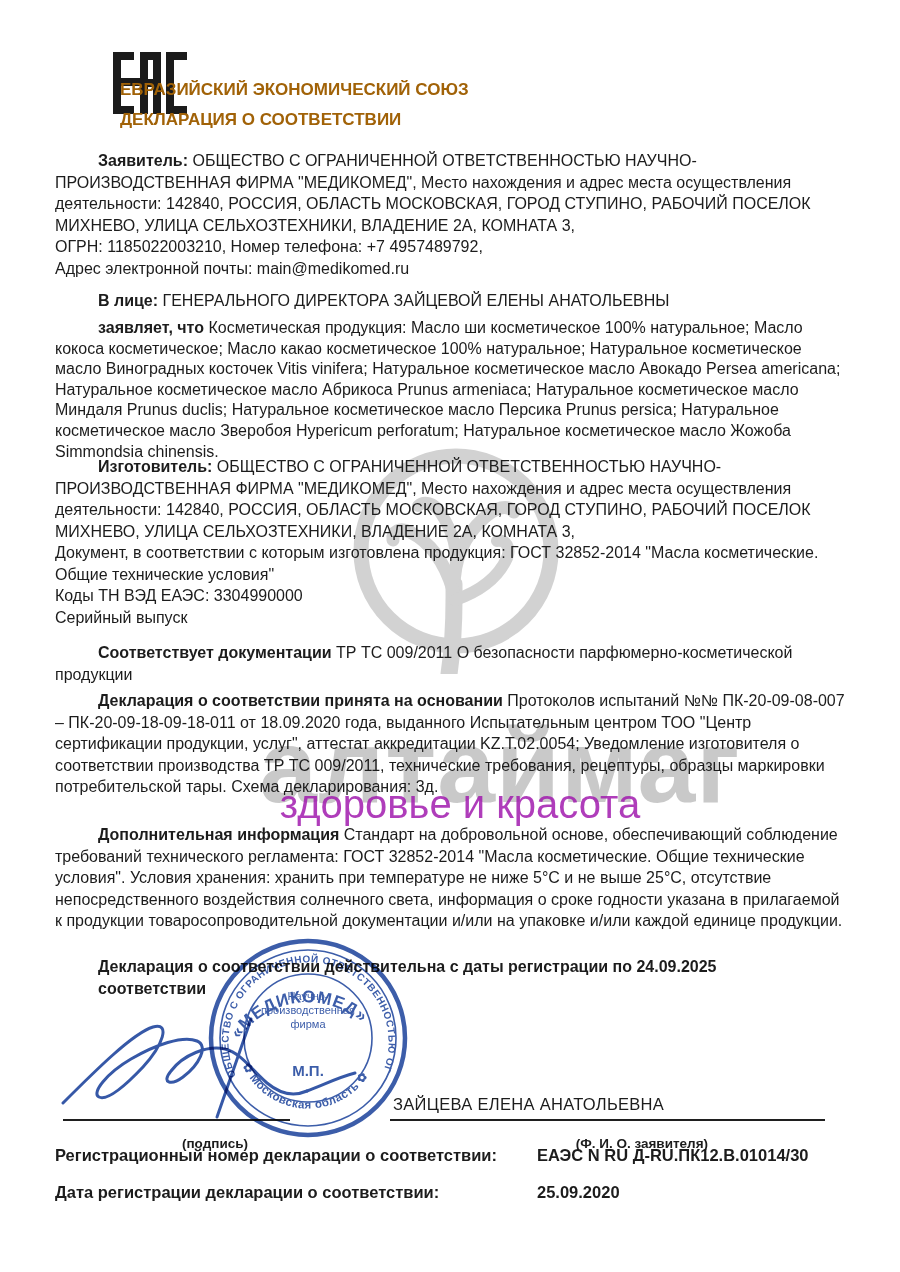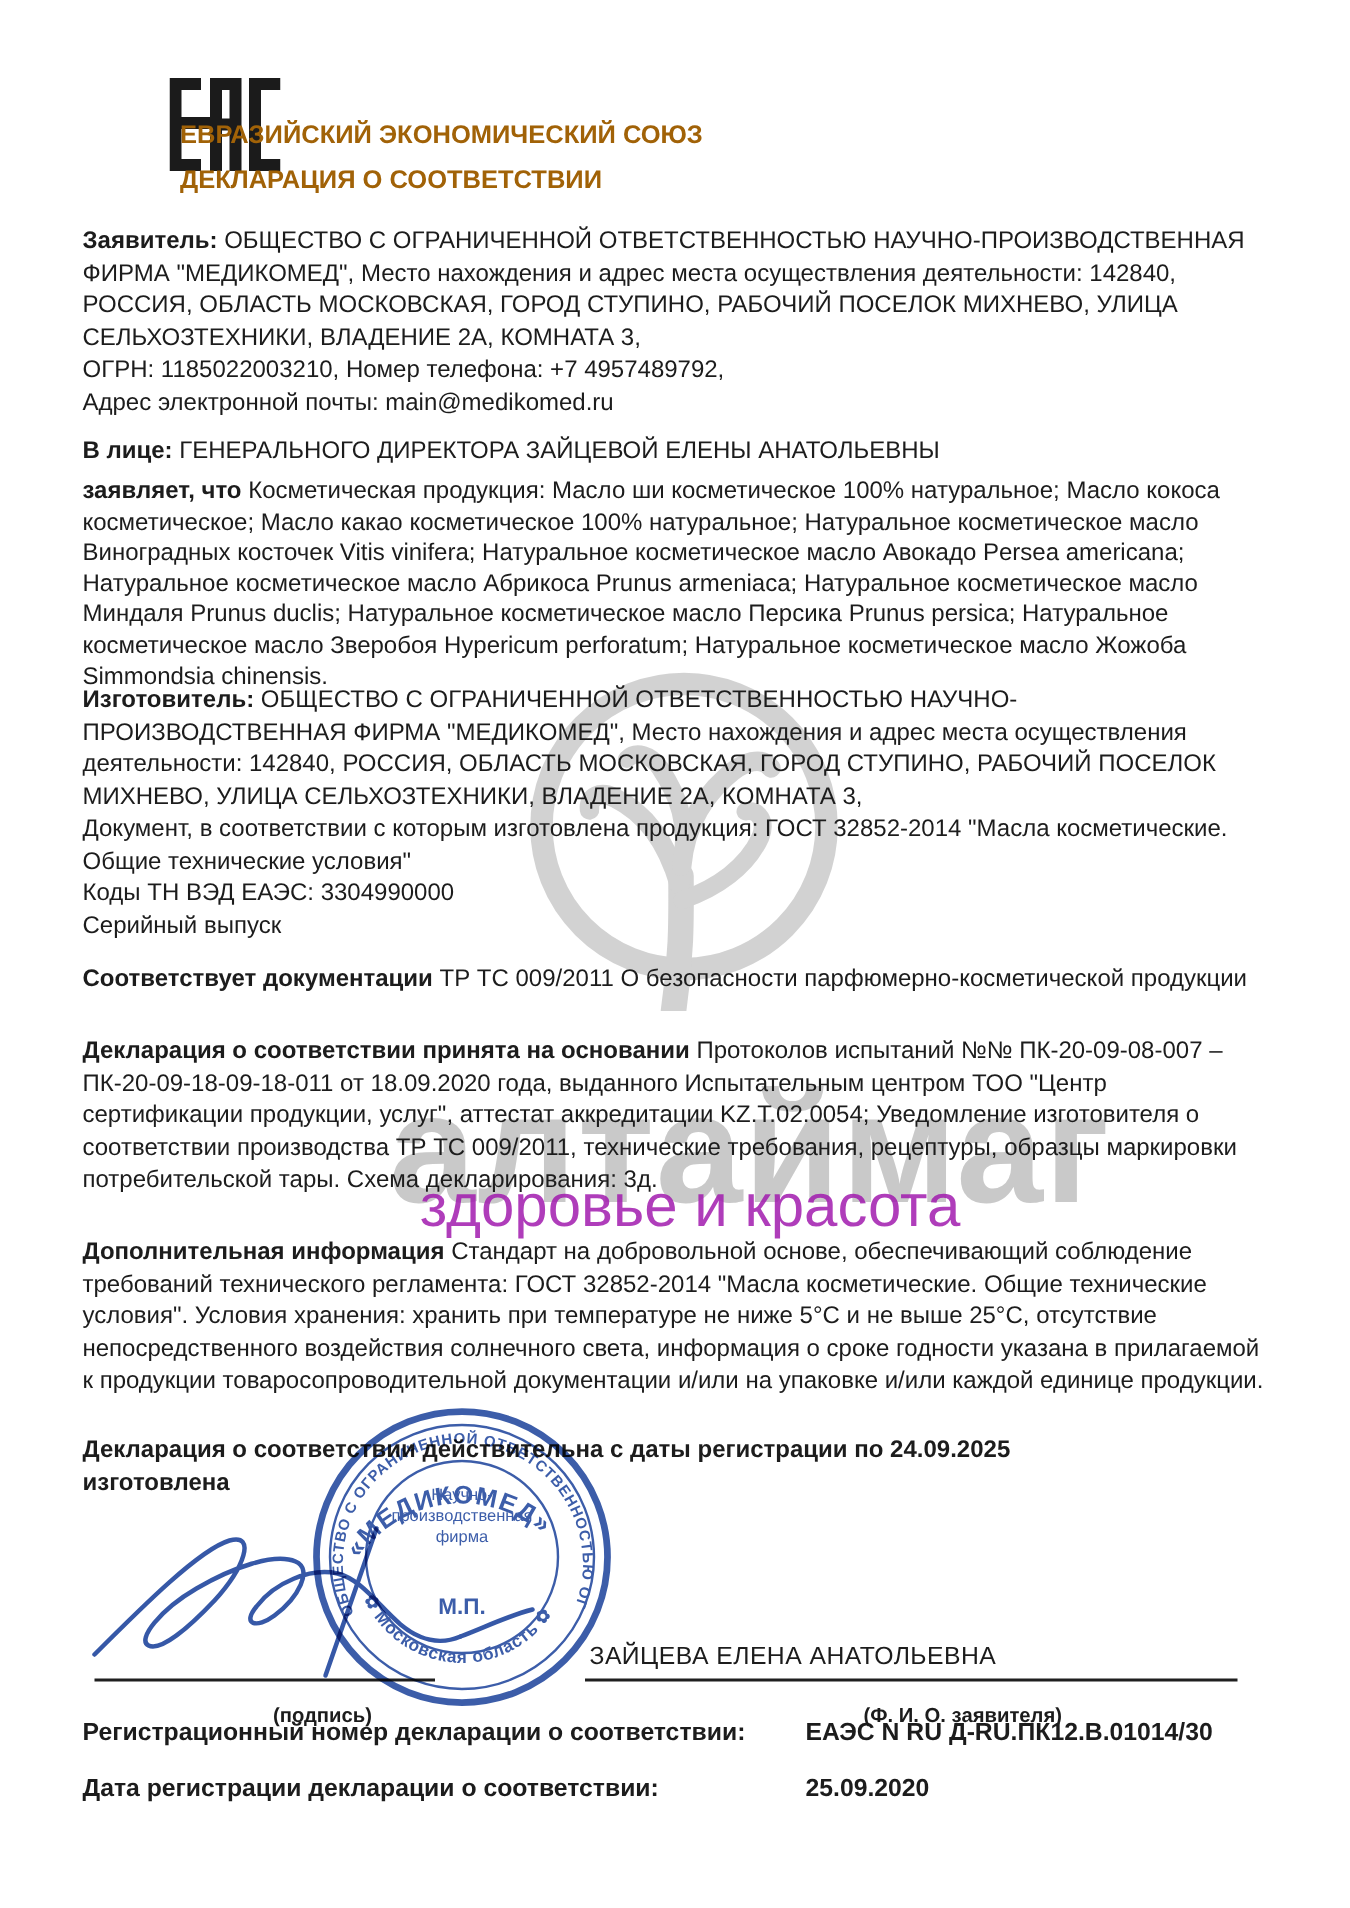--- a/index.html
+++ b/index.html
@@ -18,21 +18,21 @@
   .t1{top:80px;} .t2{top:110px;}
   .para{left:55px;width:792px;font-size:16px;line-height:21.5px;text-align:left;}
   .p-applicant{top:150px;}
   .p-person{top:290px;}
   .p-declares{top:318px;line-height:20.6px;}
   .p-manufacturer{top:456px;}
   .p-complies{top:642px;}
   .p-basis{top:690px;}
   .p-extra{top:824px;}
   .p-valid{top:956px;width:740px;}
-  b{font-weight:bold;}
+  b{font-weight:bold;margin-left:43px;}
   
   .sig-line{position:absolute;z-index:1;border-top:2px solid #1f1f1f;height:0;}
   .line-left{left:63px;top:1119px;width:227px;}
   .line-right{left:390px;top:1119px;width:435px;}
   .sig-name{left:393px;top:1095px;font-size:16.5px;letter-spacing:.3px;}
   .lbl{font-size:13.5px;font-weight:bold;text-align:right;margin-top:12px;}
   .lbl-sign{left:108px;top:1124px;width:140px;}
   .lbl-fio{left:478px;top:1124px;width:230px;}
   
   .reg-label{left:55px;width:480px;font-size:16.5px;font-weight:bold;}
@@ -70,21 +70,21 @@
   <div class="c title t1">ЕВРАЗИЙСКИЙ ЭКОНОМИЧЕСКИЙ СОЮЗ</div>
   <div class="c title t2">ДЕКЛАРАЦИЯ О СООТВЕТСТВИИ</div>
 
   <div class="c para p-applicant"><b>Заявитель: </b><span>ОБЩЕСТВО С ОГРАНИЧЕННОЙ ОТВЕТСТВЕННОСТЬЮ НАУЧНО-ПРОИЗВОДСТВЕННАЯ ФИРМА "МЕДИКОМЕД", Место нахождения и адрес места осуществления деятельности: 142840, РОССИЯ, ОБЛАСТЬ МОСКОВСКАЯ, ГОРОД СТУПИНО, РАБОЧИЙ ПОСЕЛОК МИХНЕВО, УЛИЦА СЕЛЬХОЗТЕХНИКИ, ВЛАДЕНИЕ 2А, КОМНАТА 3,</span><br><span>ОГРН: 1185022003210, Номер телефона: +7 4957489792,</span><br><span>Адрес электронной почты: main@medikomed.ru</span></div>
   <div class="c para p-person"><b>В лице: </b><span>ГЕНЕРАЛЬНОГО ДИРЕКТОРА  ЗАЙЦЕВОЙ  ЕЛЕНЫ  АНАТОЛЬЕВНЫ</span></div>
   <div class="c para p-declares"><b>заявляет, что </b><span>Косметическая продукция: Масло ши косметическое 100% натуральное; Масло кокоса косметическое; Масло какао косметическое 100% натуральное; Натуральное косметическое масло Виноградных косточек Vitis vinifera; Натуральное косметическое масло Авокадо Persea americana; Натуральное косметическое масло Абрикоса Prunus armeniaca; Натуральное косметическое масло Миндаля Prunus duclis; Натуральное косметическое масло Персика Prunus persica; Натуральное косметическое масло Зверобоя Hypericum perforatum; Натуральное косметическое масло Жожоба Simmondsia chinensis.</span></div>
   <div class="c para p-manufacturer"><b>Изготовитель: </b><span>ОБЩЕСТВО С ОГРАНИЧЕННОЙ ОТВЕТСТВЕННОСТЬЮ НАУЧНО-ПРОИЗВОДСТВЕННАЯ ФИРМА "МЕДИКОМЕД", Место нахождения и адрес места осуществления деятельности: 142840, РОССИЯ, ОБЛАСТЬ МОСКОВСКАЯ, ГОРОД СТУПИНО, РАБОЧИЙ ПОСЕЛОК МИХНЕВО, УЛИЦА СЕЛЬХОЗТЕХНИКИ, ВЛАДЕНИЕ 2А, КОМНАТА 3,</span><br><span>Документ, в соответствии с которым изготовлена продукция: ГОСТ 32852-2014 "Масла косметические. Общие технические условия"</span><br><span>Коды ТН ВЭД ЕАЭС: 3304990000</span><br><span>Серийный выпуск</span></div>
   <div class="c para p-complies"><b>Соответствует документации  </b><span>ТР ТС 009/2011 О безопасности парфюмерно-косметической продукции</span></div>
   <div class="c para p-basis"><b>Декларация о соответствии принята на основании </b><span>Протоколов испытаний №№  ПК-20-09-08-007 – ПК-20-09-18-09-18-011 от 18.09.2020 года, выданного Испытательным центром ТОО "Центр сертификации продукции, услуг", аттестат аккредитации KZ.Т.02.0054; Уведомление изготовителя о соответствии производства ТР ТС 009/2011, технические требования, рецептуры, образцы маркировки потребительской тары. Схема декларирования: 3д.</span></div>
   <div class="c para p-extra"><b>Дополнительная информация </b><span>Стандарт на добровольной основе, обеспечивающий соблюдение требований технического регламента: ГОСТ 32852-2014 "Масла косметические. Общие технические условия". Условия хранения: хранить при температуре не ниже 5°С и не выше 25°С, отсутствие непосредственного воздействия солнечного света, информация о сроке годности указана в прилагаемой к продукции товаросопроводительной документации и/или на упаковке и/или каждой единице продукции.</span></div>
-  <div class="c para p-valid"><b>Декларация о соответствии действительна с даты регистрации по 24.09.2025</b><br><b>изготовлена</b></div>
+  <div class="c para p-valid"><b>Декларация о соответствии действительна с даты регистрации по 24.09.2025</b><br><b>соответствии</b></div>
 
   <div class="sig-line line-left"></div>
   <div class="sig-line line-right"></div>
   <div class="c sig-name">ЗАЙЦЕВА ЕЛЕНА АНАТОЛЬЕВНА</div>
   <div class="c lbl lbl-sign">(подпись)</div>
   <div class="c lbl lbl-fio">(Ф. И. О. заявителя)</div>
 
   <div class="c reg-label r1">Регистрационный номер декларации о соответствии:</div>
   <div class="c reg-value r1">ЕАЭС N RU Д-RU.ПК12.В.01014/30</div>
   <div class="c reg-label r2">Дата регистрации декларации о соответствии:</div>

